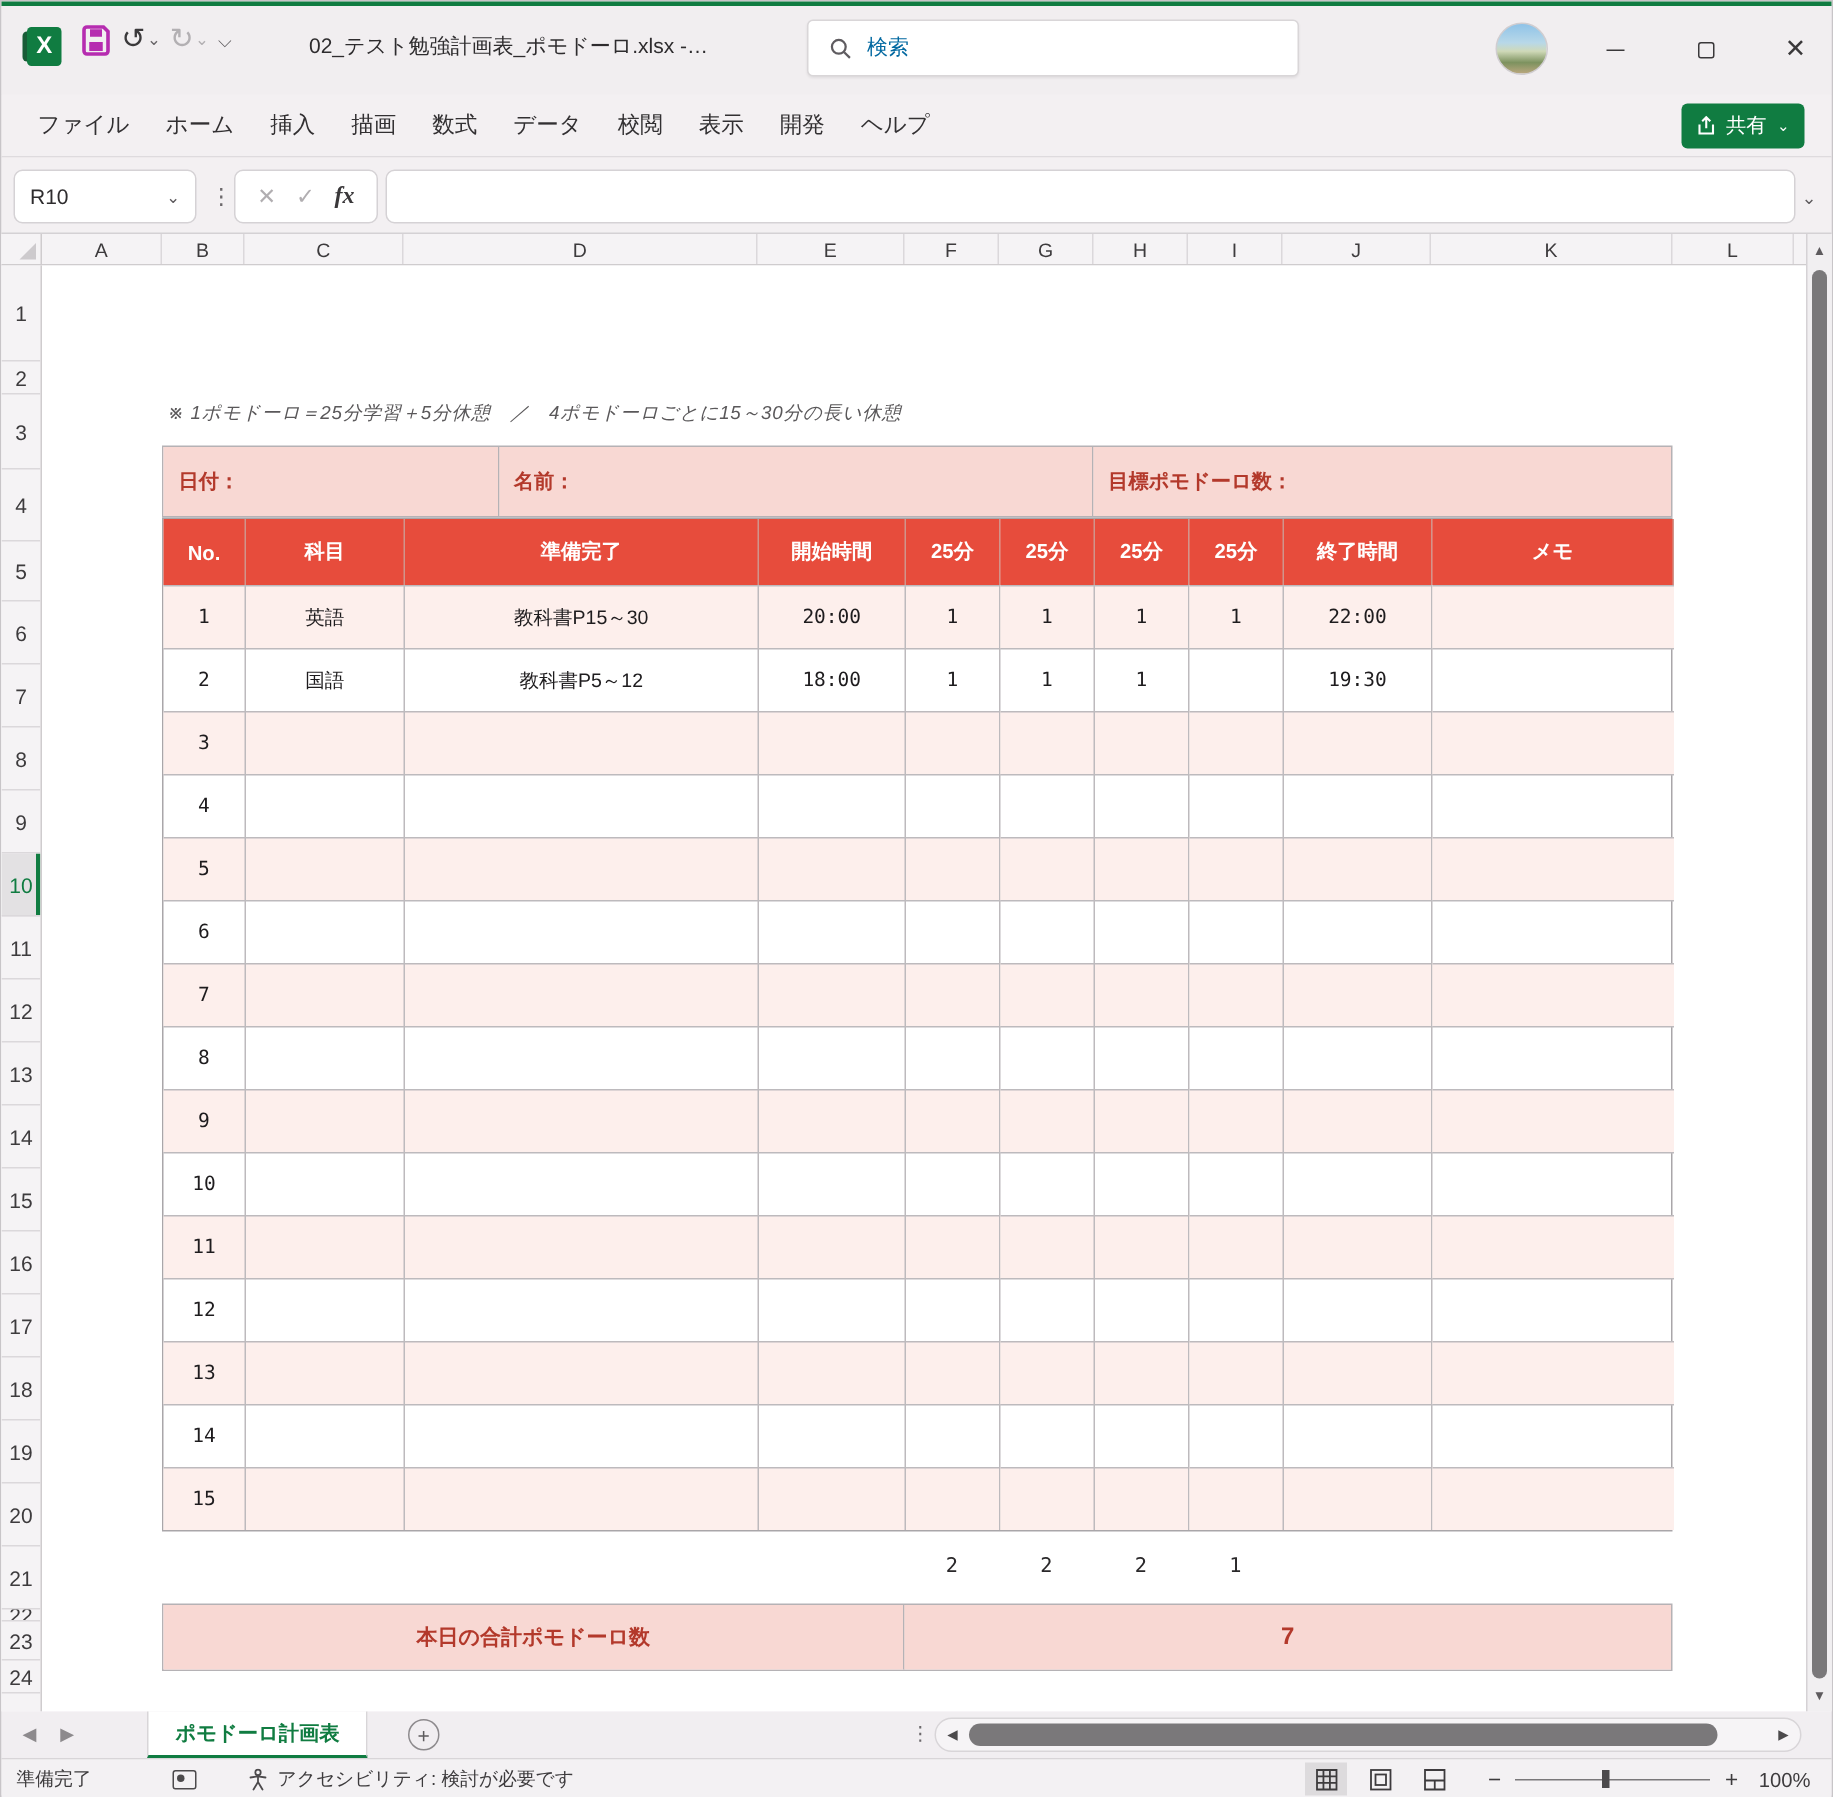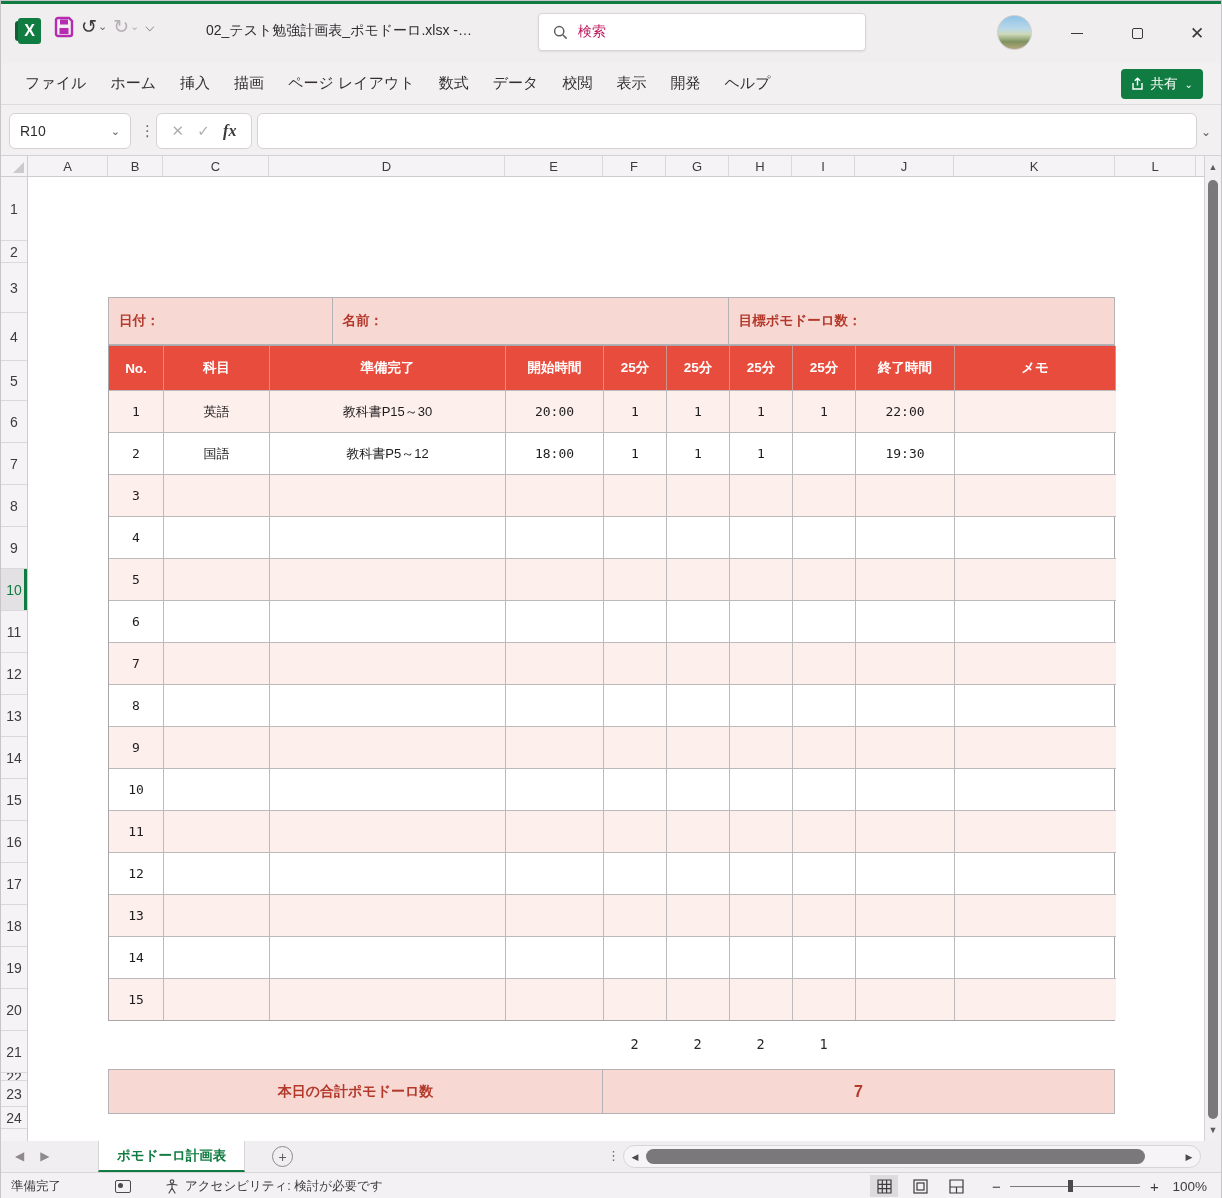--- a/index.html
+++ b/index.html
@@ -14,21 +14,21 @@
   .excel-logo { position:absolute; left:14px; top:17px; width:26px; height:26px; }
   .excel-logo .back { position:absolute; left:0; top:3px; width:20px; height:20px; background:#185c37; border-radius:3px; }
   .excel-logo .front { position:absolute; left:3px; top:0; width:23px; height:26px; background:#107C41; border-radius:3px;
     color:#fff; font-weight:bold; font-size:16px; display:flex; align-items:center; justify-content:center; }
   .qat-btn { display:flex; align-items:center; color:#3b393b; font-size:19px; margin-right:6px; }
   .qat-chevron { font-size:11px; color:#6a676a; margin-left:1px; }
   .disabled { color:#b3b0b3 !important; }
   #doc-title { position:absolute; left:205px; top:21px; font-size:14px; color:#2e2c2e; white-space:nowrap; }
   #searchbox { position:absolute; left:537px; top:12px; width:328px; height:38px; background:#fff; border:1px solid #d9d6d8;
     border-radius:4px; box-shadow:0 1px 2px rgba(0,0,0,.08); display:flex; align-items:center; padding-left:14px; gap:10px;
-    color:#be185d; font-size:14px; }
+    color:#0369a1; font-size:14px; }
   #avatar { position:absolute; left:996px; top:14px; width:35px; height:35px; border-radius:50%;
     background:linear-gradient(180deg,#8fc3e8 0%,#b8d8e8 38%,#cfd9b8 55%,#7d925f 78%,#b9a77e 100%); border:1px solid #d0cdd0; }
   .winbtn { position:absolute; top:18px; width:40px; height:28px; display:flex; align-items:center; justify-content:center; color:#3a383a; }
   #btn-min { left:1056px; } #btn-max { left:1116px; } #btn-close { left:1176px; font-size:17px; }
   #btn-min span { width:12px; height:0; border-top:1.6px solid #3a383a; display:block; }
   #btn-max span { width:11px; height:11px; border:1.6px solid #3a383a; border-radius:2px; display:block; }
 
   
   #ribbon { position:relative; height:42px; background:#f3f0f2; border-bottom:1px solid #dedbde; display:flex; align-items:center; }
   #ribbon-tabs { display:flex; align-items:center; padding-left:12px; }
@@ -170,21 +170,20 @@
       </div>
     <div class="winbtn" id="btn-close">✕</div>
   </div>
 
   <div id="ribbon">
     <div id="ribbon-tabs">
         <div class="ribbon-tab">ファイル</div>
         <div class="ribbon-tab">ホーム</div>
         <div class="ribbon-tab">挿入</div>
         <div class="ribbon-tab">描画</div>
-        <div class="ribbon-tab">ページ レイアウト</div>
         <div class="ribbon-tab">数式</div>
         <div class="ribbon-tab">データ</div>
         <div class="ribbon-tab">校閲</div>
         <div class="ribbon-tab">表示</div>
         <div class="ribbon-tab">開発</div>
         <div class="ribbon-tab">ヘルプ</div>
       </div>
     <div id="share-btn">
       <svg width="14" height="14" viewBox="0 0 14 14">
         <path d="M2 6 v6 h9 v-6" fill="none" stroke="#fff" stroke-width="1.4"></path>
@@ -249,20 +248,21 @@
         <div class="row-h" style="height: 42px;">18</div>
         <div class="row-h" style="height: 42px;">19</div>
         <div class="row-h" style="height: 42px;">20</div>
         <div class="row-h" style="height: 42px;">21</div>
         <div class="row-h" style="height: 8px;">22</div>
         <div class="row-h" style="height: 26px;">23</div>
         <div class="row-h" style="height: 22px;">24</div>
       </div>
 
     <div id="sheet">
+      <div id="note">※ 1ポモドーロ＝25分学習＋5分休憩　／　4ポモドーロごとに15～30分の長い休憩</div>
       <div id="info-band">
         <div class="info-cell" style="width:224px;">日付：</div>
         <div class="info-cell" style="width:397px;">名前：</div>
         <div class="info-cell" style="width:386px;">目標ポモドーロ数：</div>
       </div>
 
       <div id="study-table">
         <div id="thead-row" class="t-row">
             <div class="t-cell" style="width: 55px;">No.</div>
             <div class="t-cell" style="width: 106px;">科目</div>

